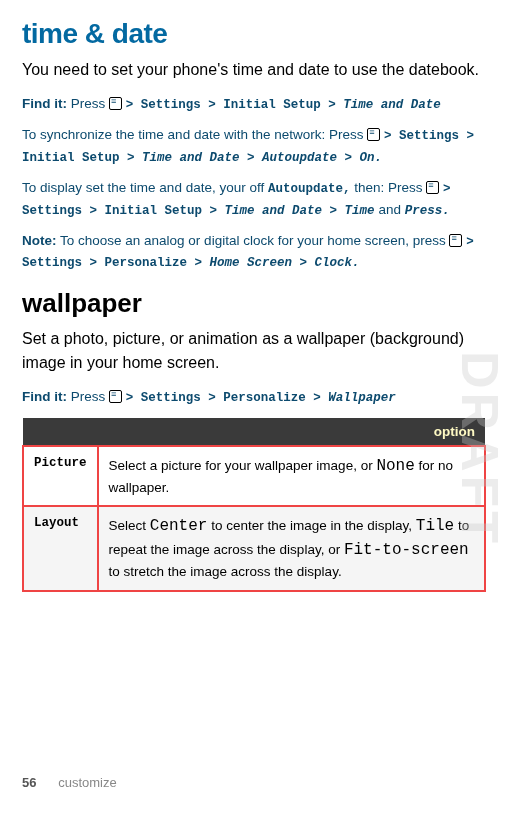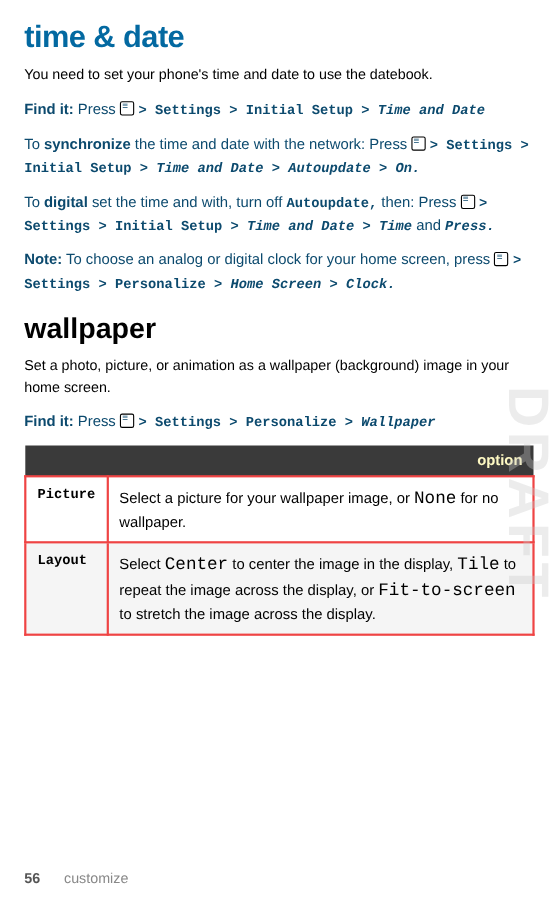--- a/index.html
+++ b/index.html
@@ -16,36 +16,36 @@
       padding: 18px 22px 20px 22px;
     }
     h1 {
       font-size: 28px;
       font-weight: bold;
       color: #0369a1;
       margin-bottom: 8px;
       letter-spacing: -0.5px;
     }
     .intro-text {
-      font-size: 13px;
+      font-size: 16px;
       line-height: 1.5;
       margin-bottom: 12px;
       color: #000;
     }
     .section-para {
       font-size: 13.5px;
       line-height: 1.55;
       margin-bottom: 10px;
       color: #0c4a6e;
     }
     .bold-label {
       font-weight: bold;
     }
     .bold-word {
-      font-weight: 700;
+      font-weight: 400;
     }
     .mono {
       font-family: 'Courier New', monospace;
       font-size: 12.5px;
       font-weight: bold;
     }
     .mono-light {
       font-family: Liberation Mono, monospace;
       font-size: 16px;
     }
@@ -101,21 +101,21 @@
       white-space: nowrap;
       font-family: 'Courier New', monospace;
       font-size: 12.5px;
       font-weight: bold;
     }
     .option-table tbody tr:nth-child(even) td {
       background: #f5f5f5;
     }
     .footer {
       position: absolute;
-      bottom: 12px;
+      bottom: 28px;
       left: 22px;
       font-size: 13px;
       color: #888;
     }
     .footer-page {
       font-weight: bold;
       color: #555;
     }
     
     .draft-watermark {
@@ -162,22 +162,22 @@
   <p class="section-para">
     <span>To</span>
     <span class="bold-word"> synchronize</span>
     <span> the time and date with the network: Press </span>
     <span class="menu-btn"></span>
     <span class="mono"> &gt; Settings &gt; Initial Setup &gt; <span style="font-style:italic;">Time and Date</span> &gt; <span style="font-style:italic;">Autoupdate</span> &gt; <span style="font-style:italic;">On.</span></span>
   </p>
 
   <p class="section-para">
     <span>To</span>
-    <span class="bold-word"> digital</span>
-    <span> set the time and with, turn off </span><span class="mono">Autoupdate,</span><span> then: Press </span>
+    <span class="bold-word"> display</span>
+    <span> set the time and date, your off </span><span class="mono">Autoupdate,</span><span> then: Press </span>
     <span class="menu-btn"></span>
     <span class="mono"> &gt; Settings &gt; Initial Setup &gt; <span style="font-style:italic;">Time and Date</span> &gt; <span style="font-style:italic;">Time</span></span>
     <span> and </span><span class="mono" style="font-style:italic;">Press.</span>
   </p>
 
   <p class="section-para">
     <span class="bold-label">Note:</span>
     <span> To choose an analog or digital clock for your home screen, press </span>
     <span class="menu-btn"></span>
     <span class="mono"> &gt; Settings &gt; Personalize &gt; <span style="font-style:italic;">Home Screen</span> &gt; <span style="font-style:italic;">Clock.</span></span>

